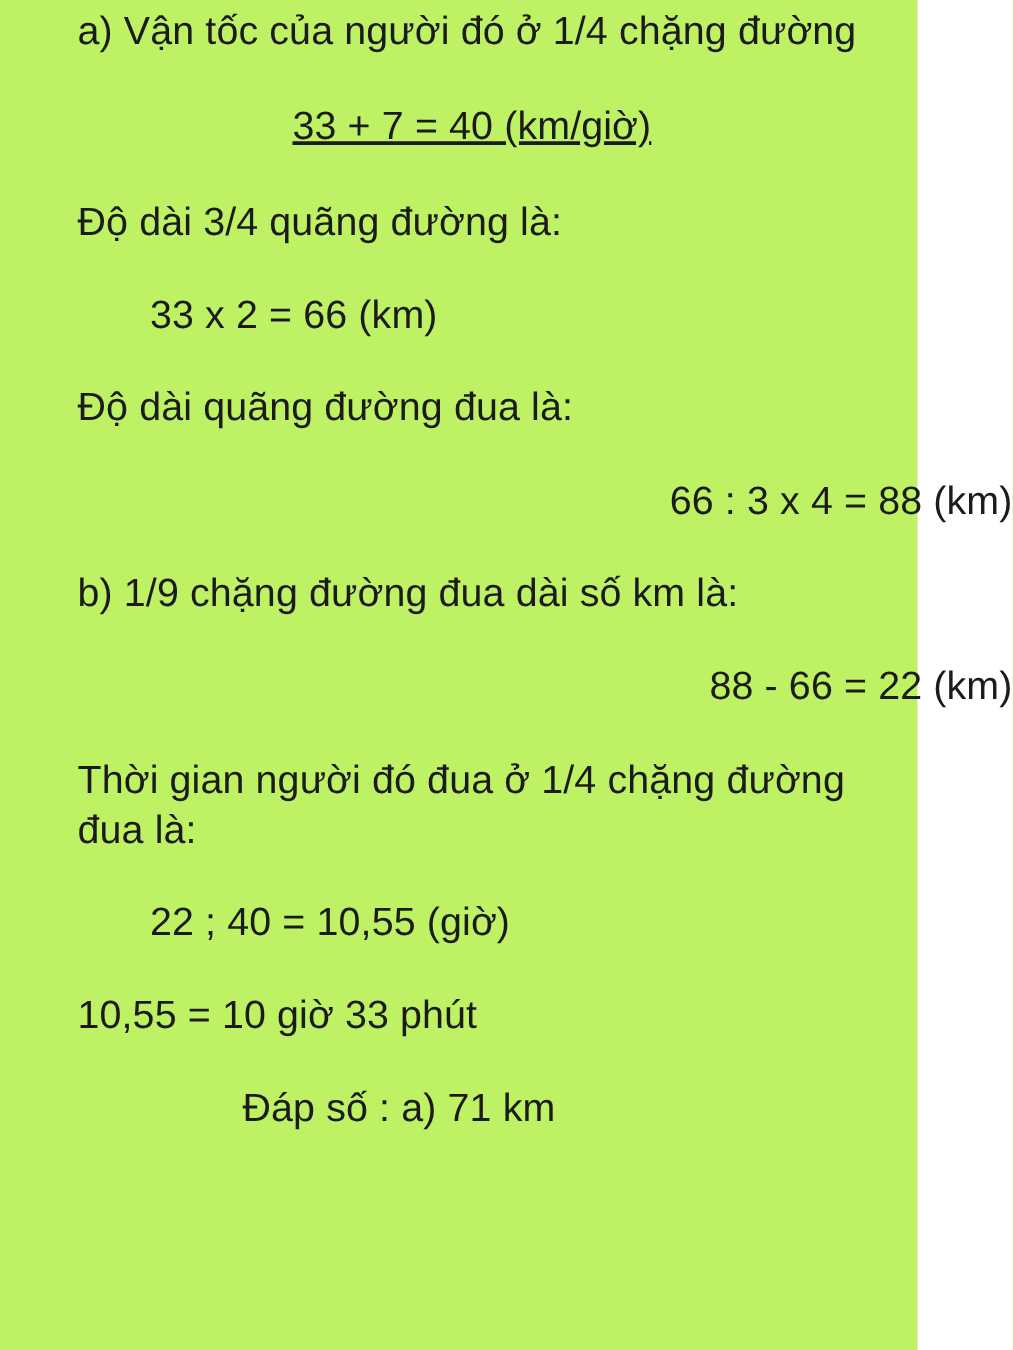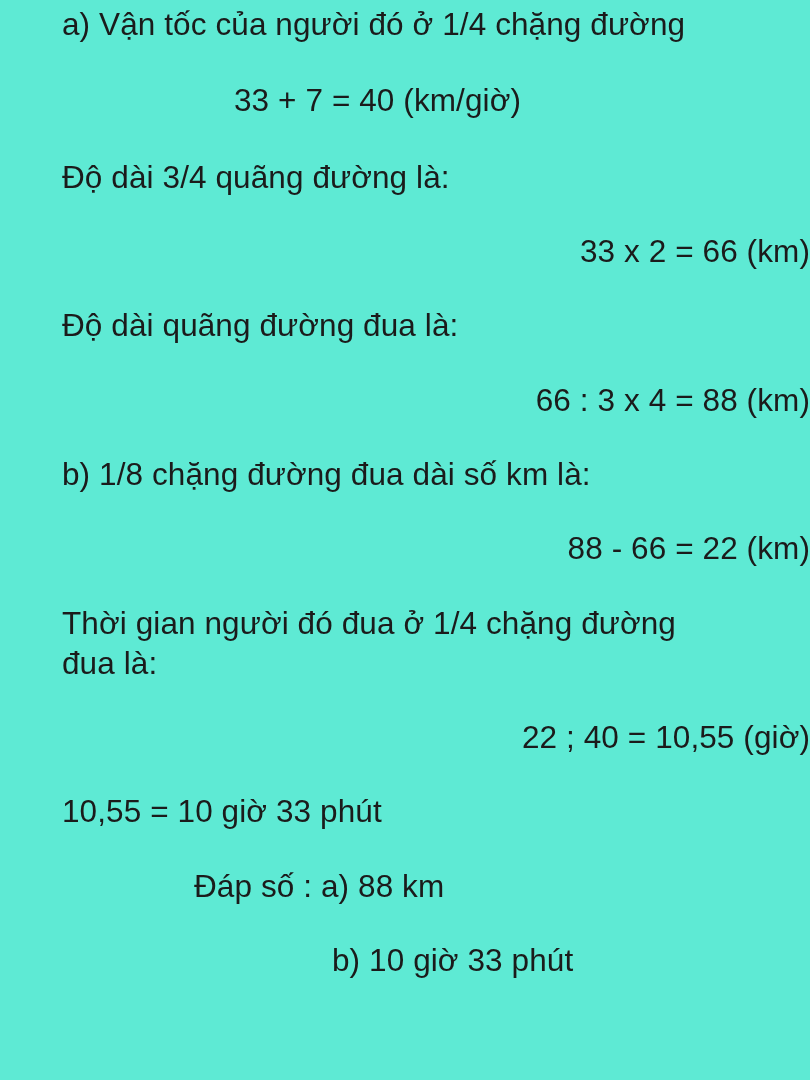--- a/index.html
+++ b/index.html
@@ -9,23 +9,23 @@
   }
   body {
     width: 810px;
     height: 1080px;
     overflow: hidden;
     font-family: "Liberation Sans", sans-serif;
     color: #1b1b1b;
   }
   .page {
     position: relative;
-    width: 810px;
+    width: 734px;
     height: 1080px;
-    background: #5eead4;
+    background: #bef264;
     box-sizing: border-box;
     padding: 0 0 0 0;
   }
   .solution {
     position: absolute;
     top: 0;
     left: 0;
     width: 810px;
     padding-left: 62px;
     padding-top: 4px;
@@ -38,38 +38,37 @@
     letter-spacing: 0.1px;
     font-weight: 400;
   }
   
   .gap-a  { margin-top: 0; }
   .gap-b  { margin-top: 36px; }
   .gap-c  { margin-top: 34px; }
 
   .indent-0 { padding-left: 0; }
   .indent-1 { padding-left: 32px; text-align: right; }
-  .indent-2 { padding-left: 58px; text-align: right; }
+  .indent-2 { padding-left: 58px; }
   .indent-3 { padding-left: 132px; }
-  .indent-4 { padding-left: 172px; }
+  .indent-4 { padding-left: 172px; text-decoration: underline; }
   .indent-5 { padding-left: 270px; }
 </style>
 </head>
 <body>
 
 <div class="page">
   <div class="solution" id="solution-body">
       <div class="line indent-0 gap-a">a) Vận tốc của người đó ở 1/4 chặng đường</div>
       <div class="line indent-4 gap-b">33 + 7 = 40 (km/giờ)</div>
       <div class="line indent-0 gap-b">Độ dài 3/4 quãng đường là:</div>
       <div class="line indent-2 gap-c">33 x 2 = 66 (km)</div>
       <div class="line indent-0 gap-c">Độ dài quãng đường đua là:</div>
       <div class="line indent-1 gap-c">66 : 3 x 4 = 88 (km)</div>
-      <div class="line indent-0 gap-c">b) 1/8 chặng đường đua dài số km là:</div>
+      <div class="line indent-0 gap-c">b) 1/9 chặng đường đua dài số km là:</div>
       <div class="line indent-1 gap-c">88 - 66 = 22 (km)</div>
       <div class="line indent-0 gap-c">Thời gian người đó đua ở 1/4 chặng đường</div>
       <div class="line indent-0 gap-a">đua là:</div>
       <div class="line indent-2 gap-c">22 ; 40 = 10,55 (giờ)</div>
       <div class="line indent-0 gap-c">10,55 = 10 giờ 33 phút</div>
-      <div class="line indent-3 gap-c">Đáp số : a) 88 km</div>
-      <div class="line indent-5 gap-c">b) 10 giờ 33 phút</div>
+      <div class="line indent-3 gap-c">Đáp số : a) 71 km</div>
     </div>
 </div>
 
 </body></html>

